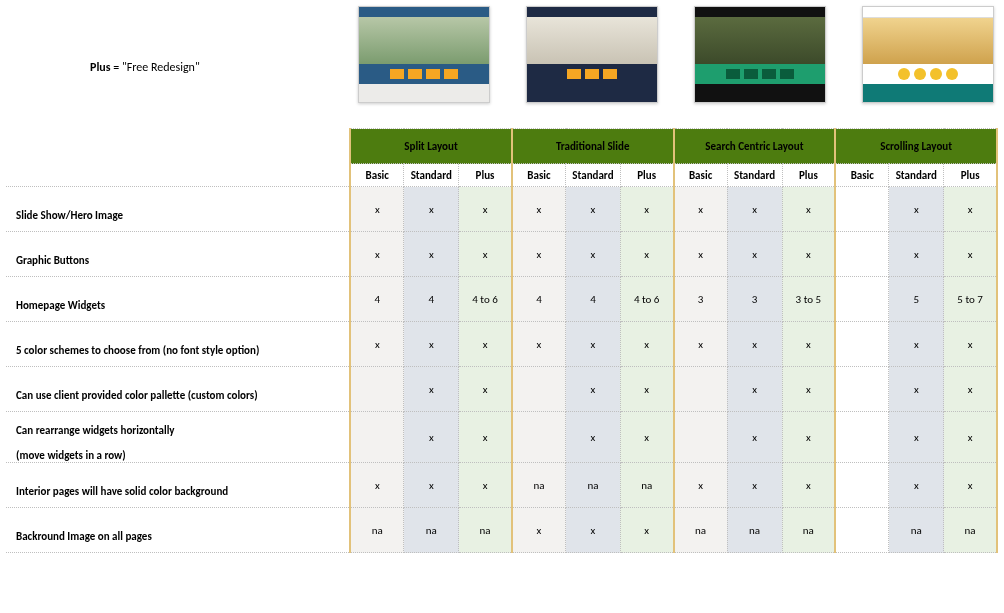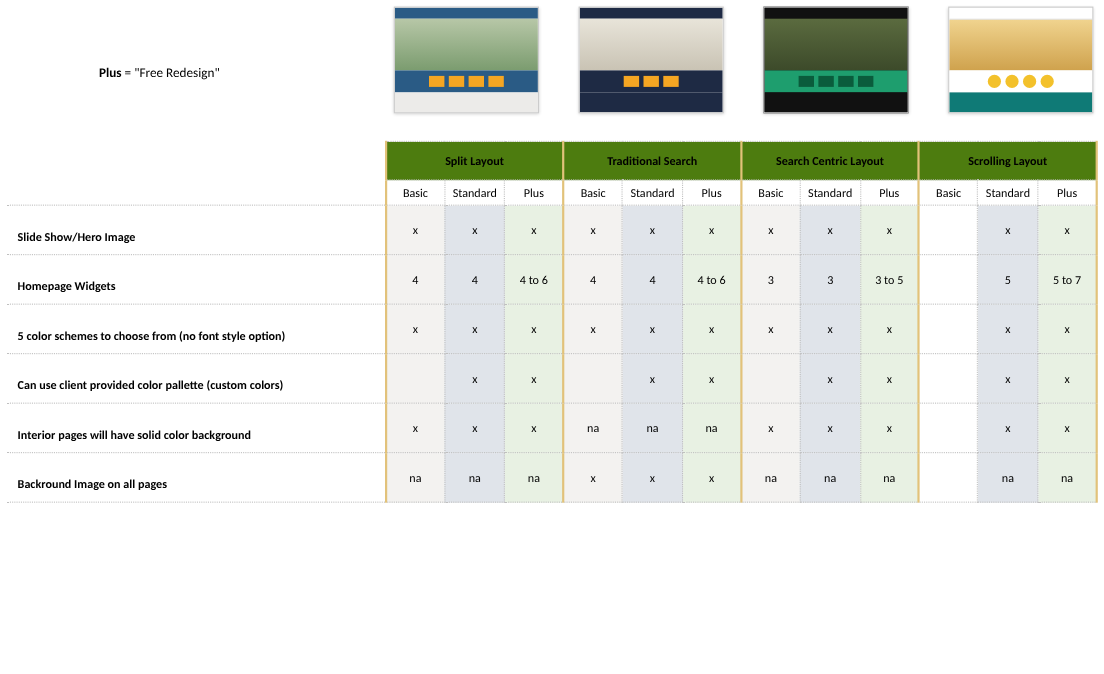--- a/index.html
+++ b/index.html
@@ -26,21 +26,21 @@
   .t4 .bar{background:#fff;border-bottom:1px solid #ddd;}
   .t4 .hero{background:linear-gradient(#f0d38e,#cfa24d);}
   .t4 .strip{background:#fff;}
   .t4 .strip span{width:12px;height:12px;border-radius:50%;background:#f3c12b;}
   .t4 .foot{background:#0f7a76;}
 
   table.grid{position:absolute;left:6px;top:128px;border-collapse:collapse;width:992px;}
   table.grid th, table.grid td{border:1px dotted #bfbfbf;text-align:center;font-size:11px;}
   table.grid .rowlabel{width:352px;text-align:left;padding:0 10px;font-weight:bold;font-size:11px;border-left:none;}
   .layout-h{background:#4d7c0f;font-weight:bold;font-size:13px;height:32px;border:1px solid #e2c27a;}
-  .tier-h{background:#fff;font-weight:normal;font-size:11px;height:20px;}
+  .tier-h{background:#fff;font-weight:bold;font-size:11px;height:20px;}
   .sep{border-right:2px solid #e2c27a !important;}
   .sep-l{border-left:2px solid #e2c27a !important;}
   td.c{height:42px;width:53px;}
   td.basic{background:#f3f2f0;}
   td.std{background:#e0e4ea;}
   td.plus{background:#e8f1e3;}
   .hdr-row th.blank{border:none;background:#fff;}
   .tier-row th.blank{border:none;border-bottom:1px dotted #bfbfbf;background:#fff;}
   .rowlabel .sub2{display:block;margin-top:12px;}
   
@@ -98,21 +98,21 @@
         </div>
         <div class="foot"></div>
       </div>
 </div>
 
 <table class="grid">
   <tbody>
         <tr class="hdr-row">
     <th class="blank"></th>
     <th colspan="3" class="layout-h sep sep-l">Split Layout</th>
-    <th colspan="3" class="layout-h sep">Traditional Search</th>
+    <th colspan="3" class="layout-h sep">Traditional Slide</th>
     <th colspan="3" class="layout-h sep">Search Centric Layout</th>
     <th colspan="3" class="layout-h sep">Scrolling Layout</th>
   </tr>
   <tr class="tier-row">
     <th class="blank"></th>
     <th class="tier-h sep-l">Basic</th>
     <th class="tier-h">Standard</th>
     <th class="tier-h sep">Plus</th>
     <th class="tier-h">Basic</th>
     <th class="tier-h">Standard</th>
@@ -122,20 +122,37 @@
     <th class="tier-h sep">Plus</th>
     <th class="tier-h">Basic</th>
     <th class="tier-h">Standard</th>
     <th class="tier-h sep">Plus</th>
   </tr>
   </tbody>
       <tbody id="rows">
         <tr>
           <td class="rowlabel">
             <span class="sub2">Slide Show/Hero Image</span>
+          </td>
+          <td class="c basic sep-l">x</td>
+          <td class="c std">x</td>
+          <td class="c plus sep">x</td>
+          <td class="c basic">x</td>
+          <td class="c std">x</td>
+          <td class="c plus sep">x</td>
+          <td class="c basic">x</td>
+          <td class="c std">x</td>
+          <td class="c plus sep">x</td>
+          <td class="c scroll-basic"></td>
+          <td class="c std">x</td>
+          <td class="c plus sep">x</td>
+        </tr>
+        <tr>
+          <td class="rowlabel">
+            <span class="sub2">Graphic Buttons</span>
           </td>
           <td class="c basic sep-l">x</td>
           <td class="c std">x</td>
           <td class="c plus sep">x</td>
           <td class="c basic">x</td>
           <td class="c std">x</td>
           <td class="c plus sep">x</td>
           <td class="c basic">x</td>
           <td class="c std">x</td>
           <td class="c plus sep">x</td>
@@ -189,20 +206,38 @@
           <td class="c plus sep">x</td>
           <td class="c basic"></td>
           <td class="c std">x</td>
           <td class="c plus sep">x</td>
           <td class="c scroll-basic"></td>
           <td class="c std">x</td>
           <td class="c plus sep">x</td>
         </tr>
         <tr>
           <td class="rowlabel">
+            <span class="sub2">Can rearrange widgets horizontally</span>
+            <span class="sub2">(move widgets in a row)</span>
+          </td>
+          <td class="c basic sep-l"></td>
+          <td class="c std">x</td>
+          <td class="c plus sep">x</td>
+          <td class="c basic"></td>
+          <td class="c std">x</td>
+          <td class="c plus sep">x</td>
+          <td class="c basic"></td>
+          <td class="c std">x</td>
+          <td class="c plus sep">x</td>
+          <td class="c scroll-basic"></td>
+          <td class="c std">x</td>
+          <td class="c plus sep">x</td>
+        </tr>
+        <tr>
+          <td class="rowlabel">
             <span class="sub2">Interior pages will have solid color background</span>
           </td>
           <td class="c basic sep-l">x</td>
           <td class="c std">x</td>
           <td class="c plus sep">x</td>
           <td class="c basic">na</td>
           <td class="c std">na</td>
           <td class="c plus sep">na</td>
           <td class="c basic">x</td>
           <td class="c std">x</td>

